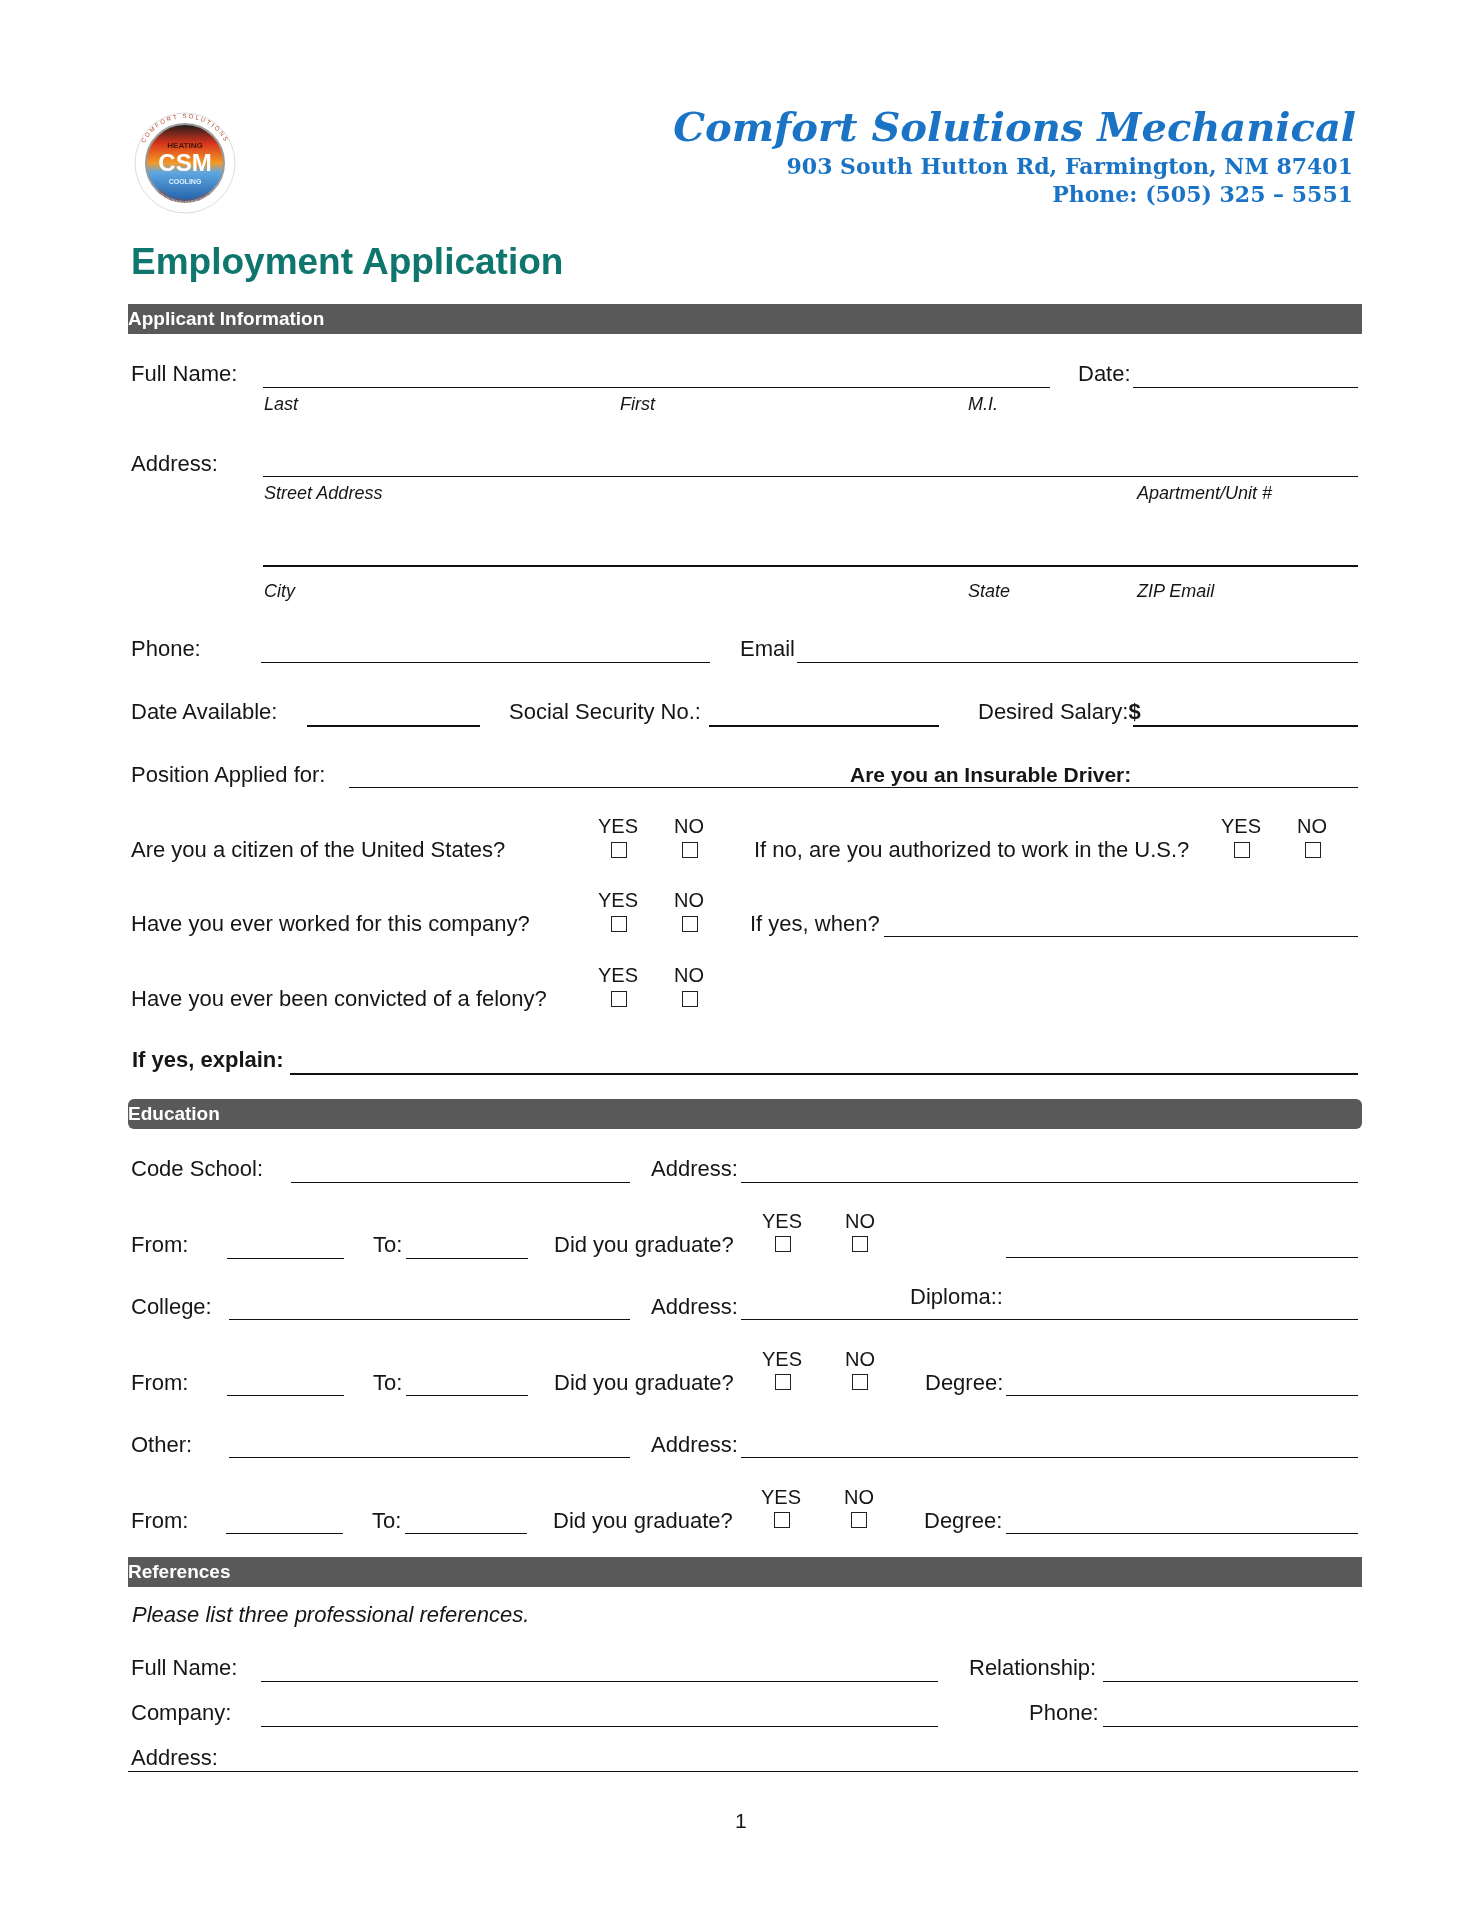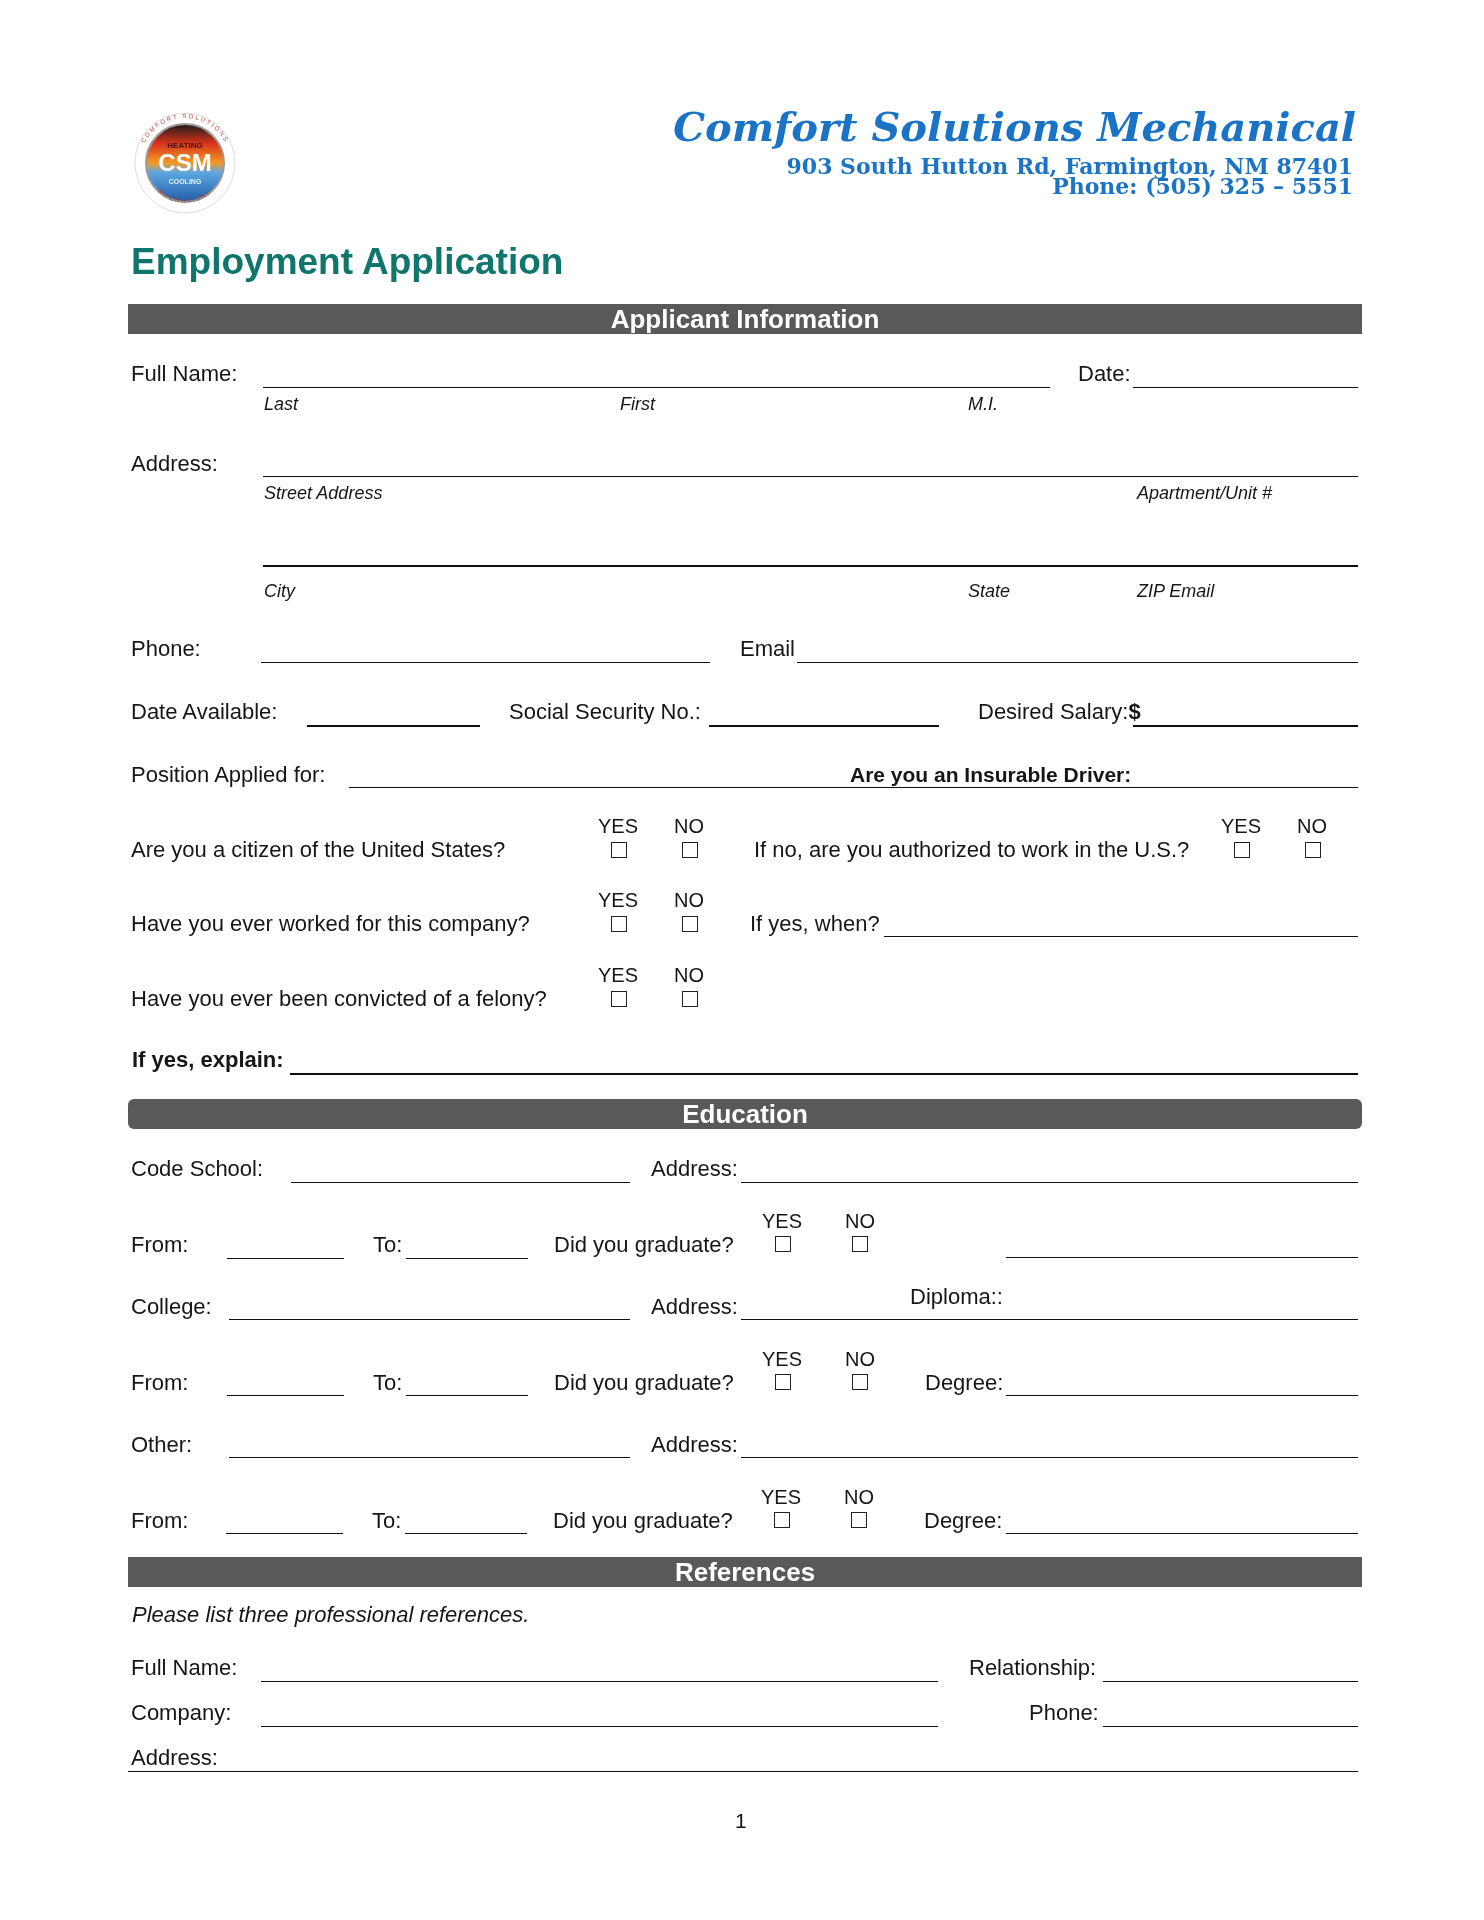--- a/index.html
+++ b/index.html
@@ -6,21 +6,21 @@
   body { width:1484px; height:1920px; position:relative; overflow:hidden;
          font-family:"Liberation Sans", sans-serif; color:#111; }
   .abs { position:absolute; }
   .t { font-size:22px; line-height:26px; white-space:nowrap; color:#161616; }
   .hint { font-size:18px; font-style:italic; line-height:22px; white-space:nowrap; color:#161616; }
   .yn { font-size:20px; line-height:22px; white-space:nowrap; color:#161616; text-align:center; }
   .line { position:absolute; height:0; border-top:1.6px solid #111; }
   .line.thick { border-top-width:2.4px; }
   .cb { position:absolute; width:16px; height:16px; border:1.5px solid #222; background:#fff; box-sizing:border-box; }
   .bar { position:absolute; left:128px; width:1234px; height:30px; background:#595959;
-         color:#fff; font-weight:bold; font-size:26px; line-height:30px; text-align:center; }
+         color:#fff; font-weight:bold; font-size:19px; line-height:30px; text-align:left; }
   .brand { font-family:"DejaVu Serif", "Liberation Serif", serif; color:#1a73c4; white-space:nowrap; text-align:right; }
   .brand-title { font-size:40px; font-weight:bold; font-style:italic; line-height:46px; }
   .brand-sub { font-size:22px; font-weight:bold; line-height:28px; }
   .doc-title { font-size:37px; font-weight:bold; line-height:32px; color:#0f766e; }
 </style>
 </head>
 <body>
 
 <div class="abs" style="left:130px;top:108px;width:110px;height:110px;">
   <svg width="110" height="110" viewBox="0 0 110 110">
@@ -40,21 +40,21 @@
     <text x="55" y="76" text-anchor="middle" font-family="Liberation Sans, sans-serif" font-size="7" font-weight="bold" fill="#dfefff">COOLING</text>
     <path id="arcTop" d="M10,55 A45,45 0 0,1 100,55" fill="none"></path>
     <path id="arcBot" d="M18,70 A40,40 0 0,0 92,70" fill="none"></path>
     <text font-family="Liberation Sans, sans-serif" font-size="6" fill="#b4462e" letter-spacing="2"><textPath href="#arcTop" startOffset="50%" text-anchor="middle">COMFORT SOLUTIONS</textPath></text>
     <text font-family="Liberation Sans, sans-serif" font-size="6" fill="#b4462e" letter-spacing="2"><textPath href="#arcBot" startOffset="50%" text-anchor="middle">MECHANICAL</textPath></text>
   </svg>
 </div>
 
 <div class="abs brand brand-title" style="right:128px;top:104px;">Comfort Solutions Mechanical</div>
 <div class="abs brand brand-sub" style="right:131px;top:152px;">903 South Hutton Rd, Farmington, NM 87401</div>
-<div class="abs brand brand-sub" style="right:131px;top:172px;margin-left:28px;">Phone: (505) 325 – 5551</div>
+<div class="abs brand brand-sub" style="right:131px;top:180px;margin-left:28px;">Phone: (505) 325 – 5551</div>
 
 <div class="abs doc-title" style="left:131px;top:246px;">Employment Application</div>
 
 <div class="bar" style="top:304px;">Applicant Information</div>
 
 <div class="abs t" style="left:131px;top:361px;">Full Name:</div>
 <div class="line" style="left:263px;width:787px;top:387px;"></div>
 <div class="abs t" style="left:1078px;top:361px;">Date:</div>
 <div class="line" style="left:1133px;width:225px;top:387px;"></div>
 <div class="abs hint" style="left:264px;top:393px;">Last</div>

